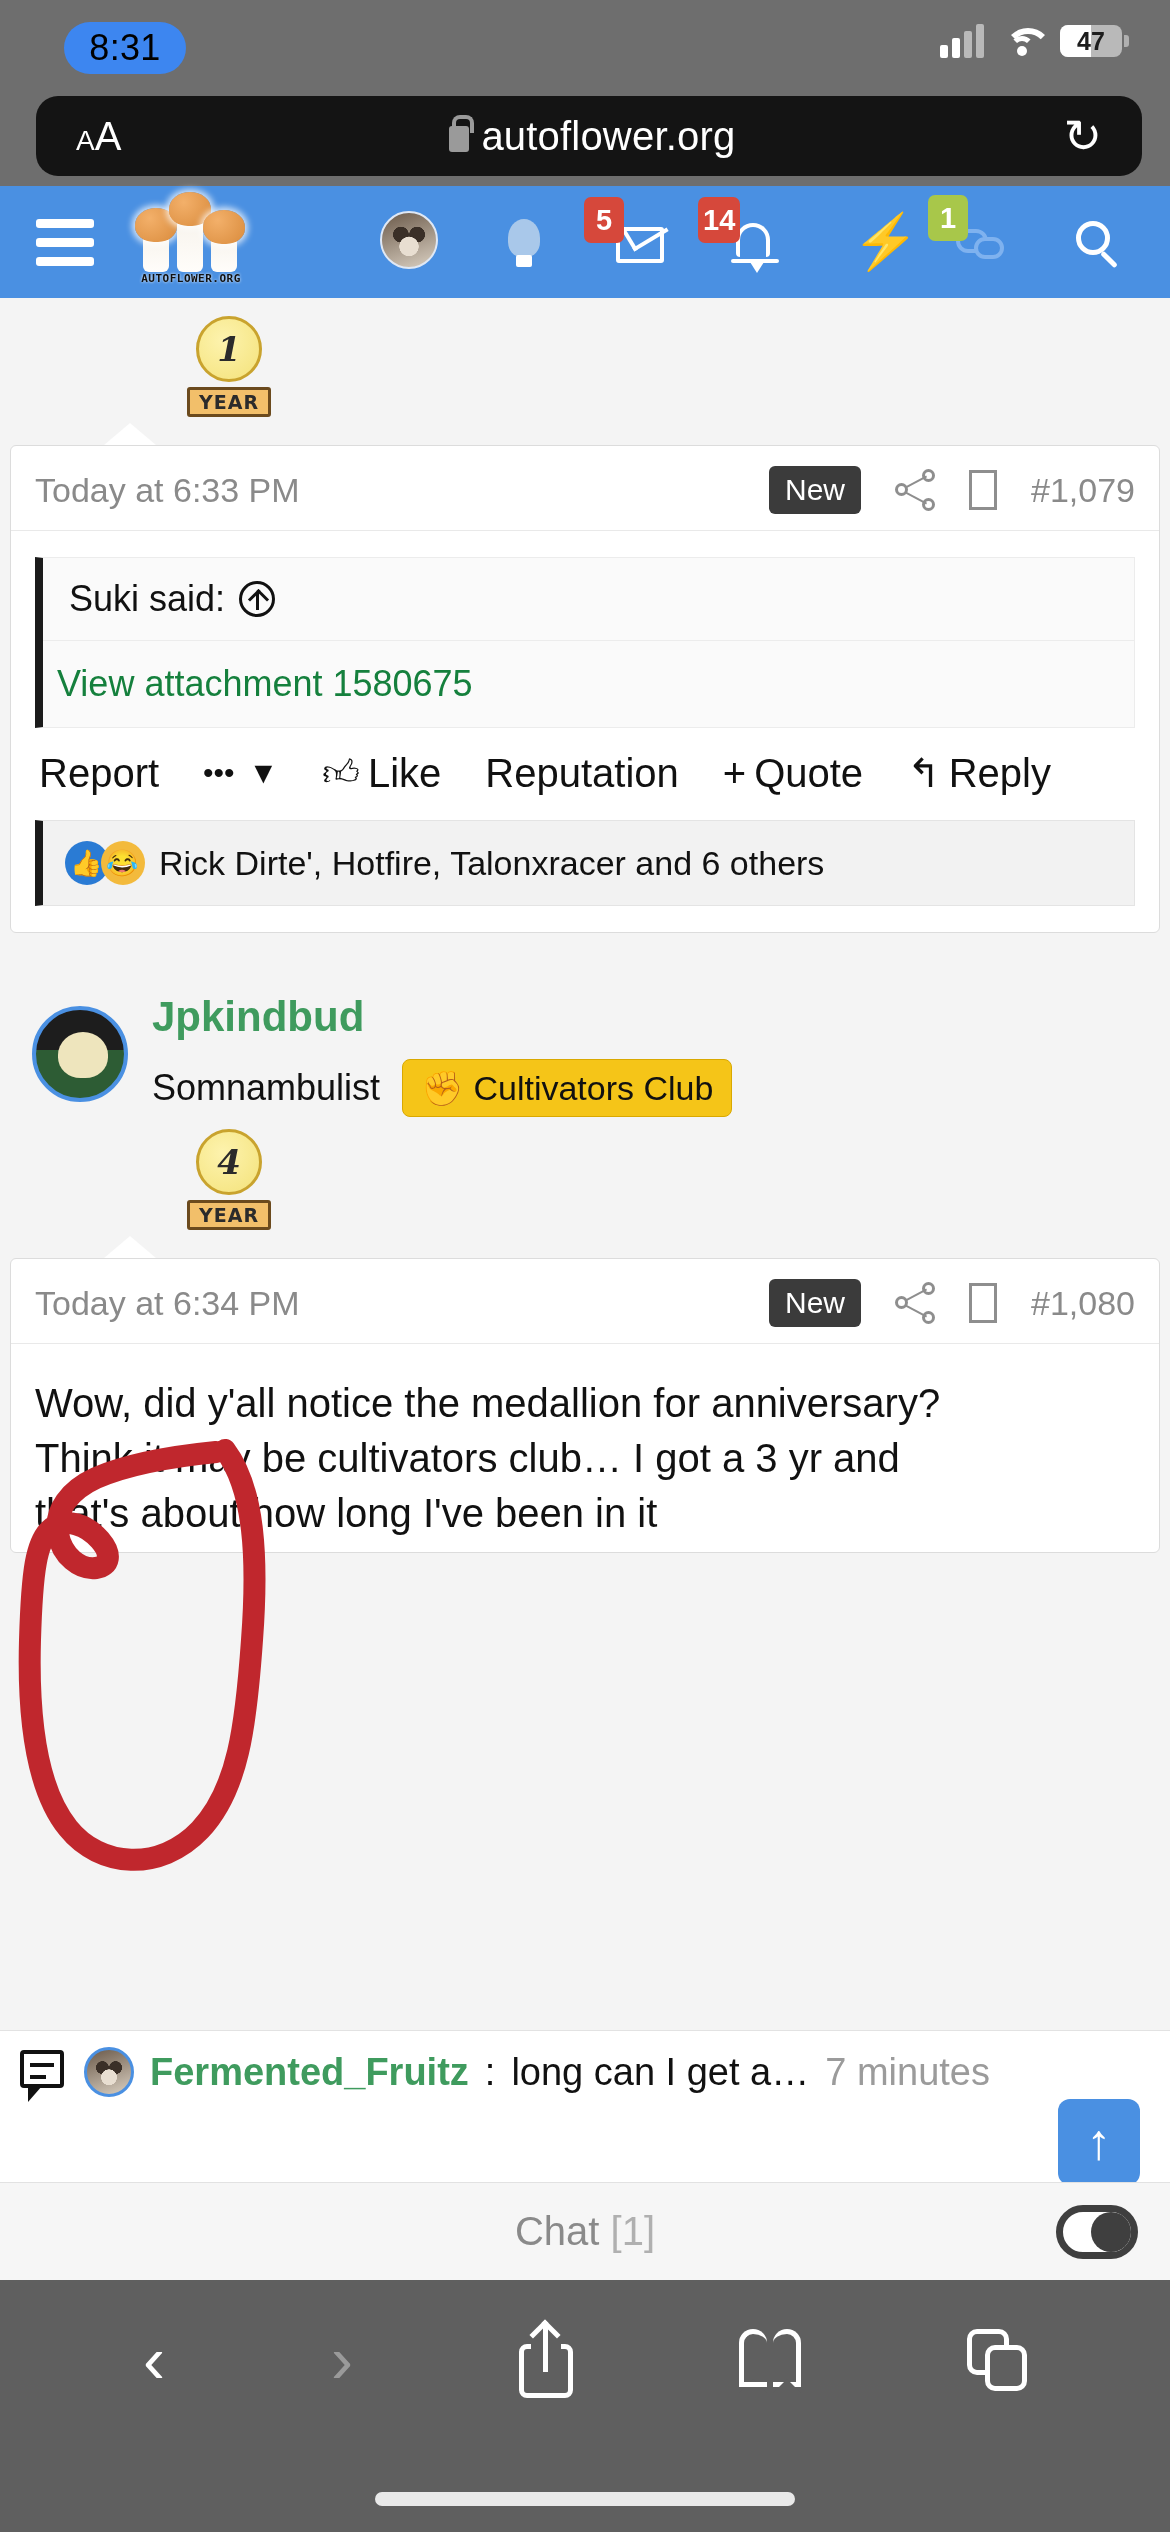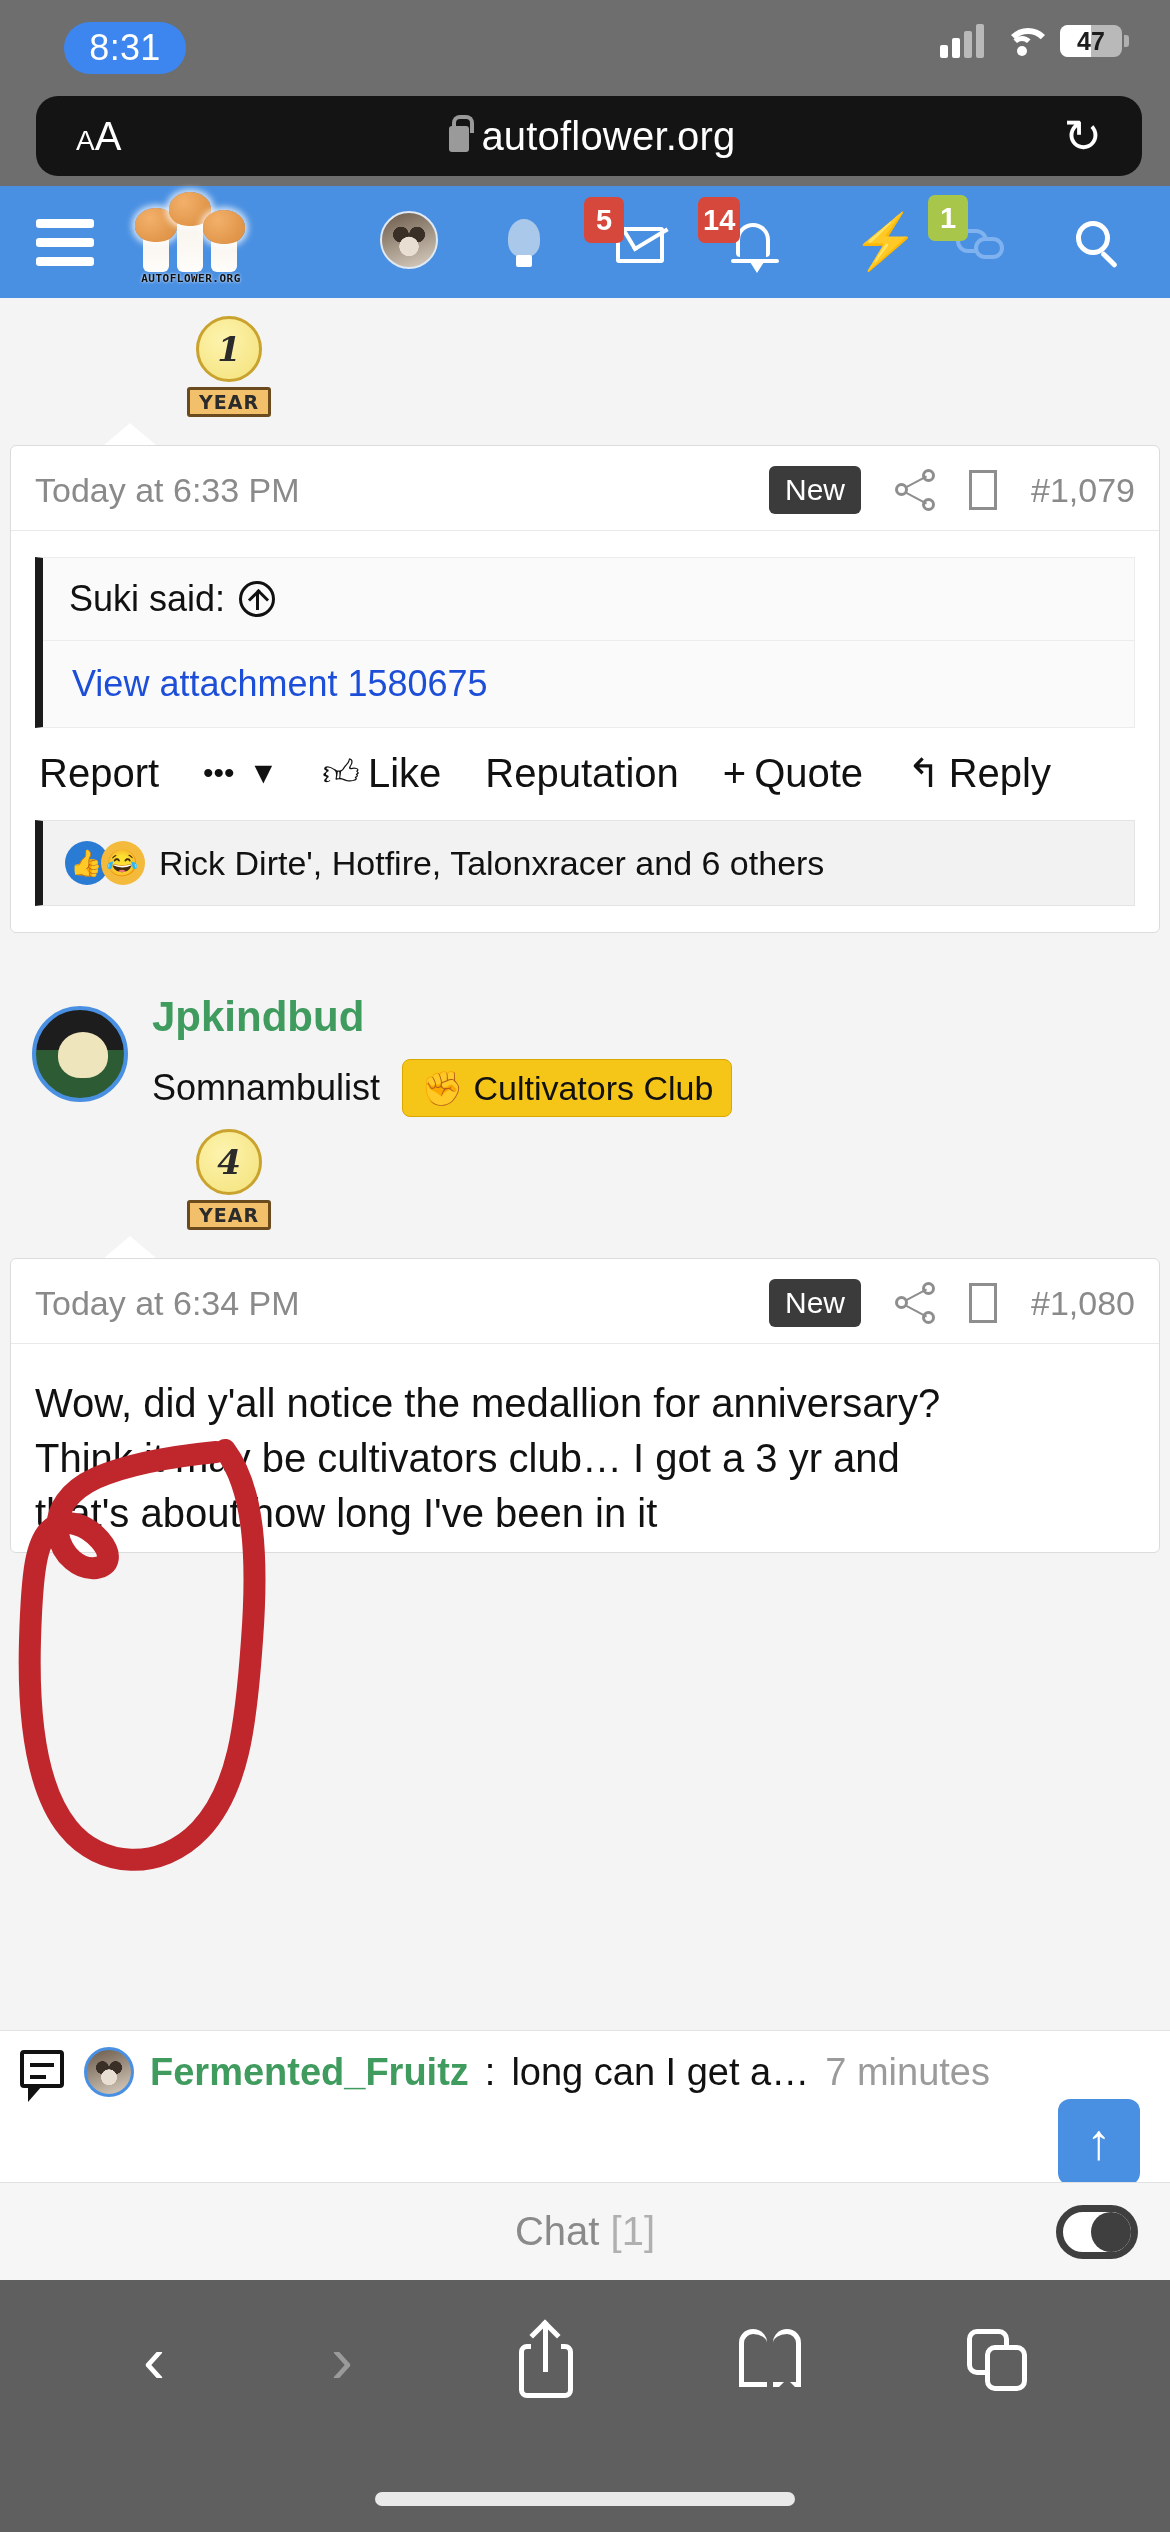--- a/index.html
+++ b/index.html
@@ -12,21 +12,21 @@
   .screen { position: relative; width: 1170px; height: 2532px; }
 
   
   .statusbar {
     position: absolute; top: 0; left: 0; width: 1170px; height: 92px;
     background: #6e6e6e;
   }
   .time-pill {
     position: absolute; left: 64px; top: 22px;
     width: 122px; height: 52px; border-radius: 26px;
-    background: #3d86f0; color: #ffffff;
+    background: #3d86f0; color: #000000;
     display: flex; align-items: center; justify-content: center;
     font-size: 36px; letter-spacing: .3px;
   }
   .status-right {
     position: absolute; right: 48px; top: 24px;
     display: flex; align-items: center; gap: 18px;
   }
   .sig { display: flex; align-items: flex-end; gap: 4px; height: 34px; }
   .sig i { display: block; width: 8px; background: #ffffff; border-radius: 2px; }
   .sig i:nth-child(1){ height: 13px; }
@@ -293,21 +293,21 @@
   }
   .arrow-circle::before {
     content: ""; position: absolute; left: 14px; top: 8px;
     width: 3px; height: 18px; background: #111;
   }
   .arrow-circle::after {
     content: ""; position: absolute; left: 9px; top: 8px;
     width: 12px; height: 12px; border-left: 3px solid #111;
     border-top: 3px solid #111; transform: rotate(45deg);
   }
-  .quote-body { padding: 22px 29px; font-size: 36px; color: #1d4ed8; }
+  .quote-body { padding: 22px 14px; font-size: 36px; color: #15803d; }
 
   .post-body {
     padding: 28px 24px 10px 24px; font-size: 40px; color: #111; line-height: 1.38;
   }
   .emoji { font-size: 36px; }
 
   .actions {
     display: flex; align-items: center; gap: 44px;
     padding: 22px 24px 24px 28px; font-size: 40px; color: #111;
   }

